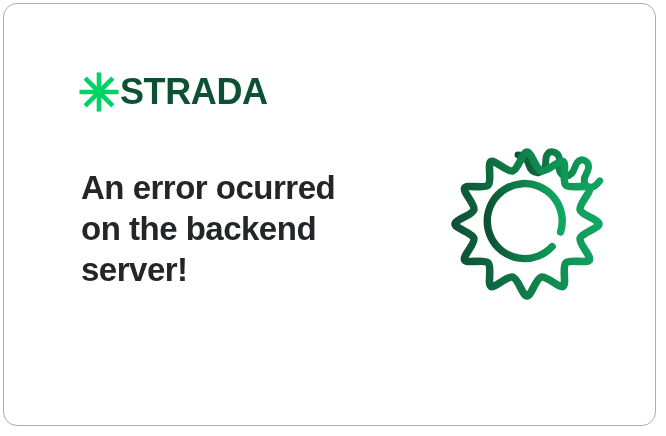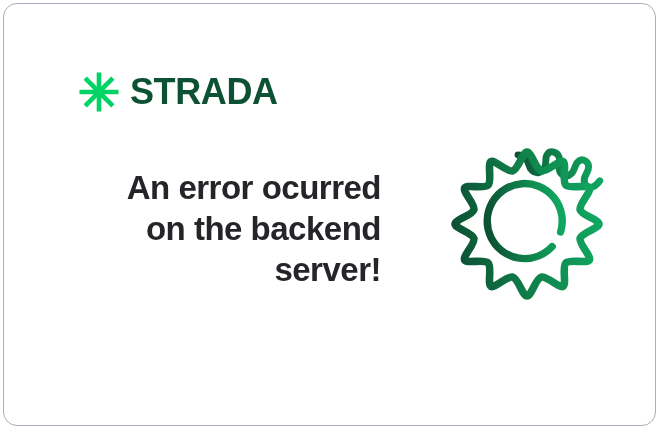--- a/index.html
+++ b/index.html
@@ -28,21 +28,20 @@
     overflow: hidden;
   }
 
   
   .brand {
     position: absolute;
     left: 74px;
     top: 67px;
     display: flex;
     align-items: center;
-    gap: 10px;
   }
   .brand-mark {
     width: 42px;
     height: 42px;
     display: block;
     flex: 0 0 auto;
   }
   .brand-word {
     font-size: 36px;
     font-weight: 700;
@@ -58,21 +57,20 @@
     position: absolute;
     left: 77px;
     top: 163px;
     width: 300px;
     font-size: 33px;
     font-weight: 700;
     line-height: 41px;
     letter-spacing: -0.5px;
     color: #242529;
     white-space: pre-line;
-    text-align: right;
   }
 
   
   .gear-art {
     position: absolute;
     left: 443px;
     top: 140px;
     width: 160px;
     height: 160px;
     display: block;

